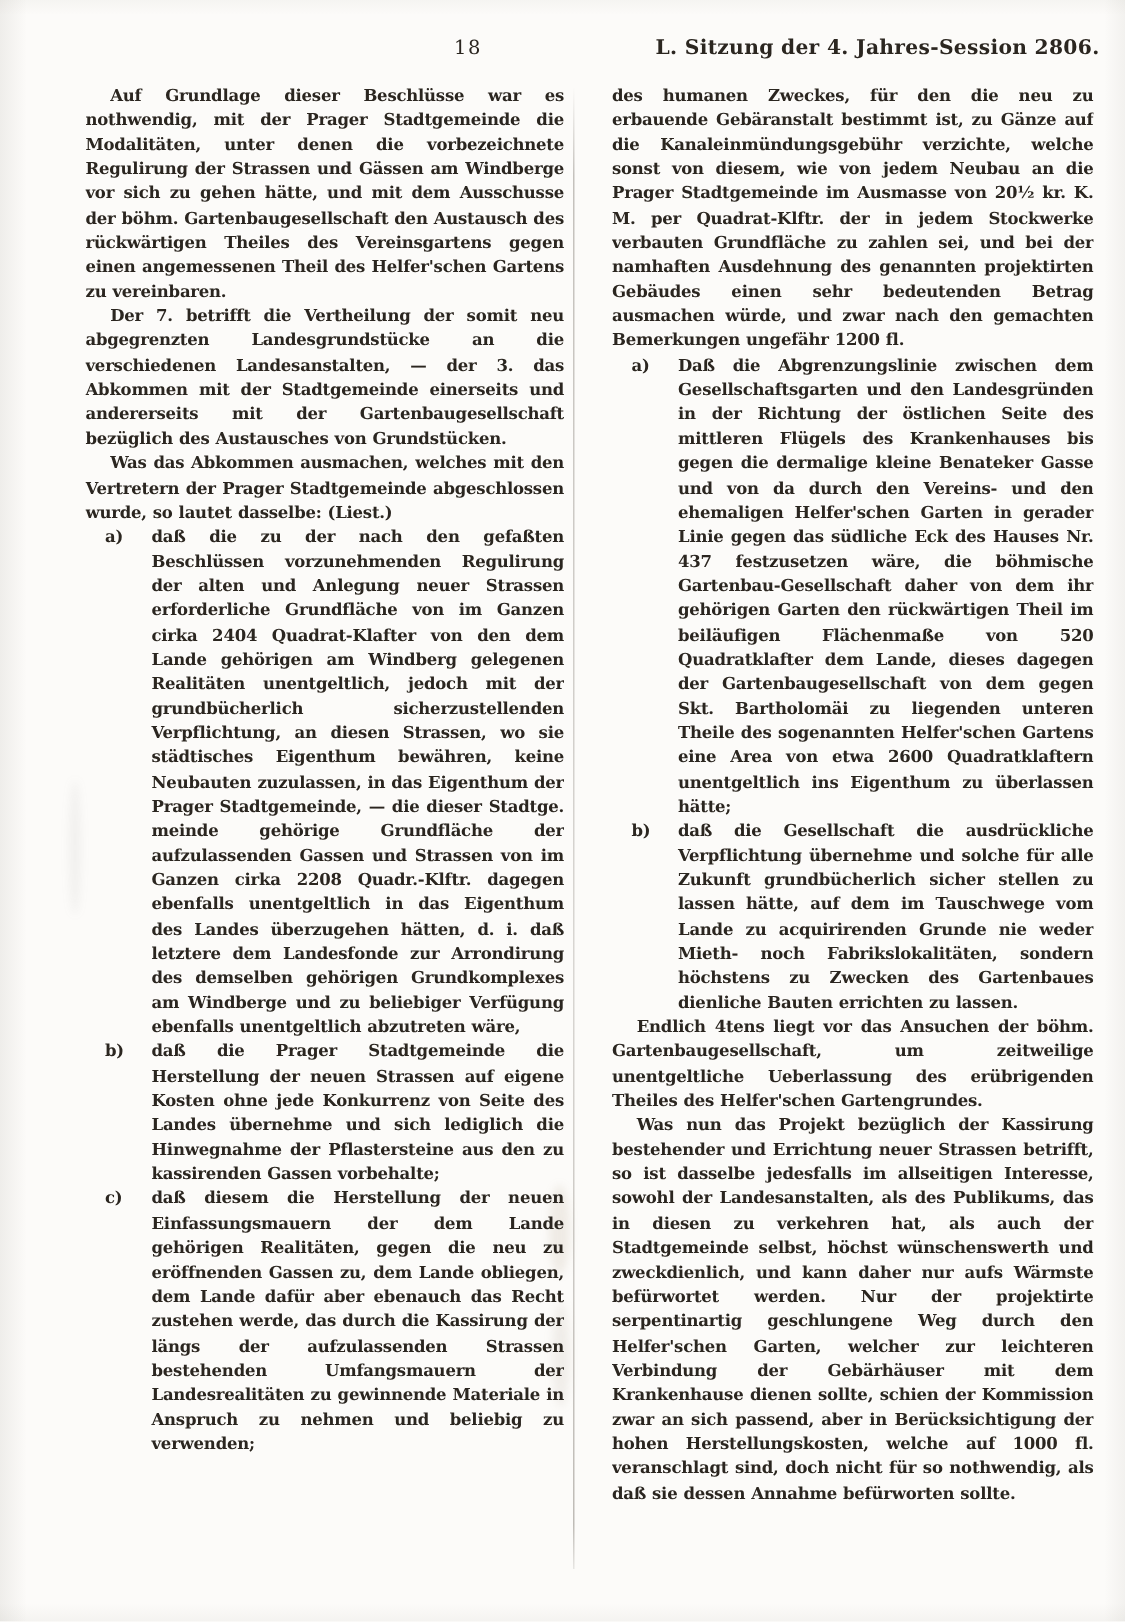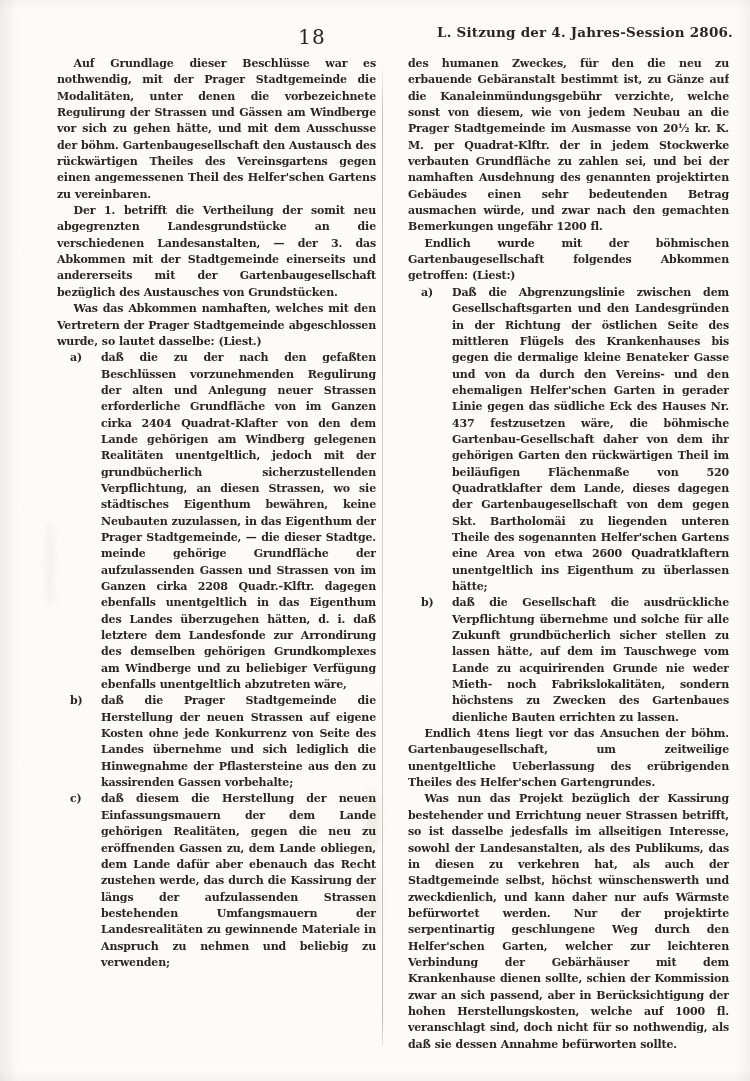--- a/index.html
+++ b/index.html
@@ -26,21 +26,21 @@
 
   .pg-header{position:absolute;top:24px;left:0;width:750px;height:22px;}
   .hdr-title{
     position:absolute;top:0;
     font-weight:bold;font-size:13.5px;letter-spacing:0.2px;white-space:nowrap;
   }
   .hdr-left{left:60px;}
   .hdr-right{left:437px;}
   .pg-num{
     position:absolute;left:292px;top:1px;width:40px;text-align:center;
-    font-size:20px;font-weight:normal;letter-spacing:1px;
+    font-size:13px;font-weight:normal;letter-spacing:1px;
   }
 
   .col{
     position:absolute;top:56px;height:995px;overflow:hidden;
     font-size:11px;line-height:16.35px;font-weight:bold;
     text-align:justify;letter-spacing:-0.15px;word-spacing:0.3px;
   }
   .col-left{left:57px;width:319px;}
   .col-right{left:390px;width:321px;margin-left:18px;}
   .col p{margin:0;}
@@ -63,40 +63,39 @@
 
 <div class="pg-header">
   <span class="pg-num">18</span>
   <span class="hdr-title hdr-right">L. Sitzung der 4. Jahres-Session 2806.</span>
 </div>
 
 <div class="col-rule"></div>
 
 <div class="col col-left">
   <p class="indent">Auf Grundlage dieser Beschlüsse war es nothwendig, mit der Prager Stadtgemeinde die Modalitäten, unter denen die vorbezeichnete Regulirung der Strassen und Gässen am Windberge vor sich zu gehen hätte, und mit dem Ausschusse der böhm. Gartenbaugesellschaft den Austausch des rückwärtigen Theiles des Vereinsgartens gegen einen angemessenen Theil des Helfer'schen Gartens zu vereinbaren.</p>
-  <p class="indent">Der 1. betrifft die Vertheilung der somit neu abgegrenzten Landesgrundstücke an die verschiedenen Landesanstalten, — der 3. das Abkommen mit der Stadtgemeinde einerseits und andererseits mit der Gartenbaugesellschaft bezüglich des Austausches von Grundstücken.</p>
-  <p class="indent">Was das Abkommen namhaften, welches mit den Vertretern der Prager Stadtgemeinde abgeschlossen wurde, so lautet dasselbe: (Liest.)</p>
+  <p class="indent">Der 7. betrifft die Vertheilung der somit neu abgegrenzten Landesgrundstücke an die verschiedenen Landesanstalten, — der 3. das Abkommen mit der Stadtgemeinde einerseits und andererseits mit der Gartenbaugesellschaft bezüglich des Austausches von Grundstücken.</p>
+  <p class="indent">Was das Abkommen ausmachen, welches mit den Vertretern der Prager Stadtgemeinde abgeschlossen wurde, so lautet dasselbe: (Liest.)</p>
   <div class="list-item">
     <span class="marker">a)</span>
     <span>daß die zu der nach den gefaßten Beschlüssen vorzunehmenden Regulirung der alten und Anlegung neuer Strassen erforderliche Grundfläche von im Ganzen cirka 2404 Quadrat-Klafter von den dem Lande gehörigen am Windberg gelegenen Realitäten unentgeltlich, jedoch mit der grundbücherlich sicherzustellenden Verpflichtung, an diesen Strassen, wo sie städtisches Eigenthum bewähren, keine Neubauten zuzulassen, in das Eigenthum der Prager Stadtgemeinde, — die dieser Stadtge. meinde gehörige Grundfläche der aufzulassenden Gassen und Strassen von im Ganzen cirka 2208 Quadr.-Klftr. dagegen ebenfalls unentgeltlich in das Eigenthum des Landes überzugehen hätten, d. i. daß letztere dem Landesfonde zur Arrondirung des demselben gehörigen Grundkomplexes am Windberge und zu beliebiger Verfügung ebenfalls unentgeltlich abzutreten wäre,</span>
   </div>
   <div class="list-item">
     <span class="marker">b)</span>
     <span>daß die Prager Stadtgemeinde die Herstellung der neuen Strassen auf eigene Kosten ohne jede Konkurrenz von Seite des Landes übernehme und sich lediglich die Hinwegnahme der Pflastersteine aus den zu kassirenden Gassen vorbehalte;</span>
   </div>
   <div class="list-item">
     <span class="marker">c)</span>
     <span>daß diesem die Herstellung der neuen Einfassungsmauern der dem Lande gehörigen Realitäten, gegen die neu zu eröffnenden Gassen zu, dem Lande obliegen, dem Lande dafür aber ebenauch das Recht zustehen werde, das durch die Kassirung der längs der aufzulassenden Strassen bestehenden Umfangsmauern der Landesrealitäten zu gewinnende Materiale in Anspruch zu nehmen und beliebig zu verwenden;</span>
   </div>
 
 </div>
 
 <div class="col col-right">
   <p>des humanen Zweckes, für den die neu zu erbauende Gebäranstalt bestimmt ist, zu Gänze auf die Kanaleinmündungsgebühr verzichte, welche sonst von diesem, wie von jedem Neubau an die Prager Stadtgemeinde im Ausmasse von 20½ kr. K. M. per Quadrat-Klftr. der in jedem Stockwerke verbauten Grundfläche zu zahlen sei, und bei der namhaften Ausdehnung des genannten projektirten Gebäudes einen sehr bedeutenden Betrag ausmachen würde, und zwar nach den gemachten Bemerkungen ungefähr 1200 fl.</p>
-  <p class="indent">Endlich wurde mit der böhmischen Gartenbaugesellschaft folgendes Abkommen getroffen: (Liest:)</p>
   <div class="list-item">
     <span class="marker">a)</span>
     <span>Daß die Abgrenzungslinie zwischen dem Gesellschaftsgarten und den Landesgründen in der Richtung der östlichen Seite des mittleren Flügels des Krankenhauses bis gegen die dermalige kleine Benateker Gasse und von da durch den Vereins- und den ehemaligen Helfer'schen Garten in gerader Linie gegen das südliche Eck des Hauses Nr. 437 festzusetzen wäre, die böhmische Gartenbau-Gesellschaft daher von dem ihr gehörigen Garten den rückwärtigen Theil im beiläufigen Flächenmaße von 520 Quadratklafter dem Lande, dieses dagegen der Gartenbaugesellschaft von dem gegen Skt. Bartholomäi zu liegenden unteren Theile des sogenannten Helfer'schen Gartens eine Area von etwa 2600 Quadratklaftern unentgeltlich ins Eigenthum zu überlassen hätte;</span>
   </div>
   <div class="list-item">
     <span class="marker">b)</span>
     <span>daß die Gesellschaft die ausdrückliche Verpflichtung übernehme und solche für alle Zukunft grundbücherlich sicher stellen zu lassen hätte, auf dem im Tauschwege vom Lande zu acquirirenden Grunde nie weder Mieth- noch Fabrikslokalitäten, sondern höchstens zu Zwecken des Gartenbaues dienliche Bauten errichten zu lassen.</span>
   </div>
   <p class="indent">Endlich 4tens liegt vor das Ansuchen der böhm. Gartenbaugesellschaft, um zeitweilige unentgeltliche Ueberlassung des erübrigenden Theiles des Helfer'schen Gartengrundes.</p>
   <p class="indent">Was nun das Projekt bezüglich der Kassirung bestehender und Errichtung neuer Strassen betrifft, so ist dasselbe jedesfalls im allseitigen Interesse, sowohl der Landesanstalten, als des Publikums, das in diesen zu verkehren hat, als auch der Stadtgemeinde selbst, höchst wünschenswerth und zweckdienlich, und kann daher nur aufs Wärmste befürwortet werden. Nur der projektirte serpentinartig geschlungene Weg durch den Helfer'schen Garten, welcher zur leichteren Verbindung der Gebärhäuser mit dem Krankenhause dienen sollte, schien der Kommission zwar an sich passend, aber in Berücksichtigung der hohen Herstellungskosten, welche auf 1000 fl. veranschlagt sind, doch nicht für so nothwendig, als daß sie dessen Annahme befürworten sollte.</p>

